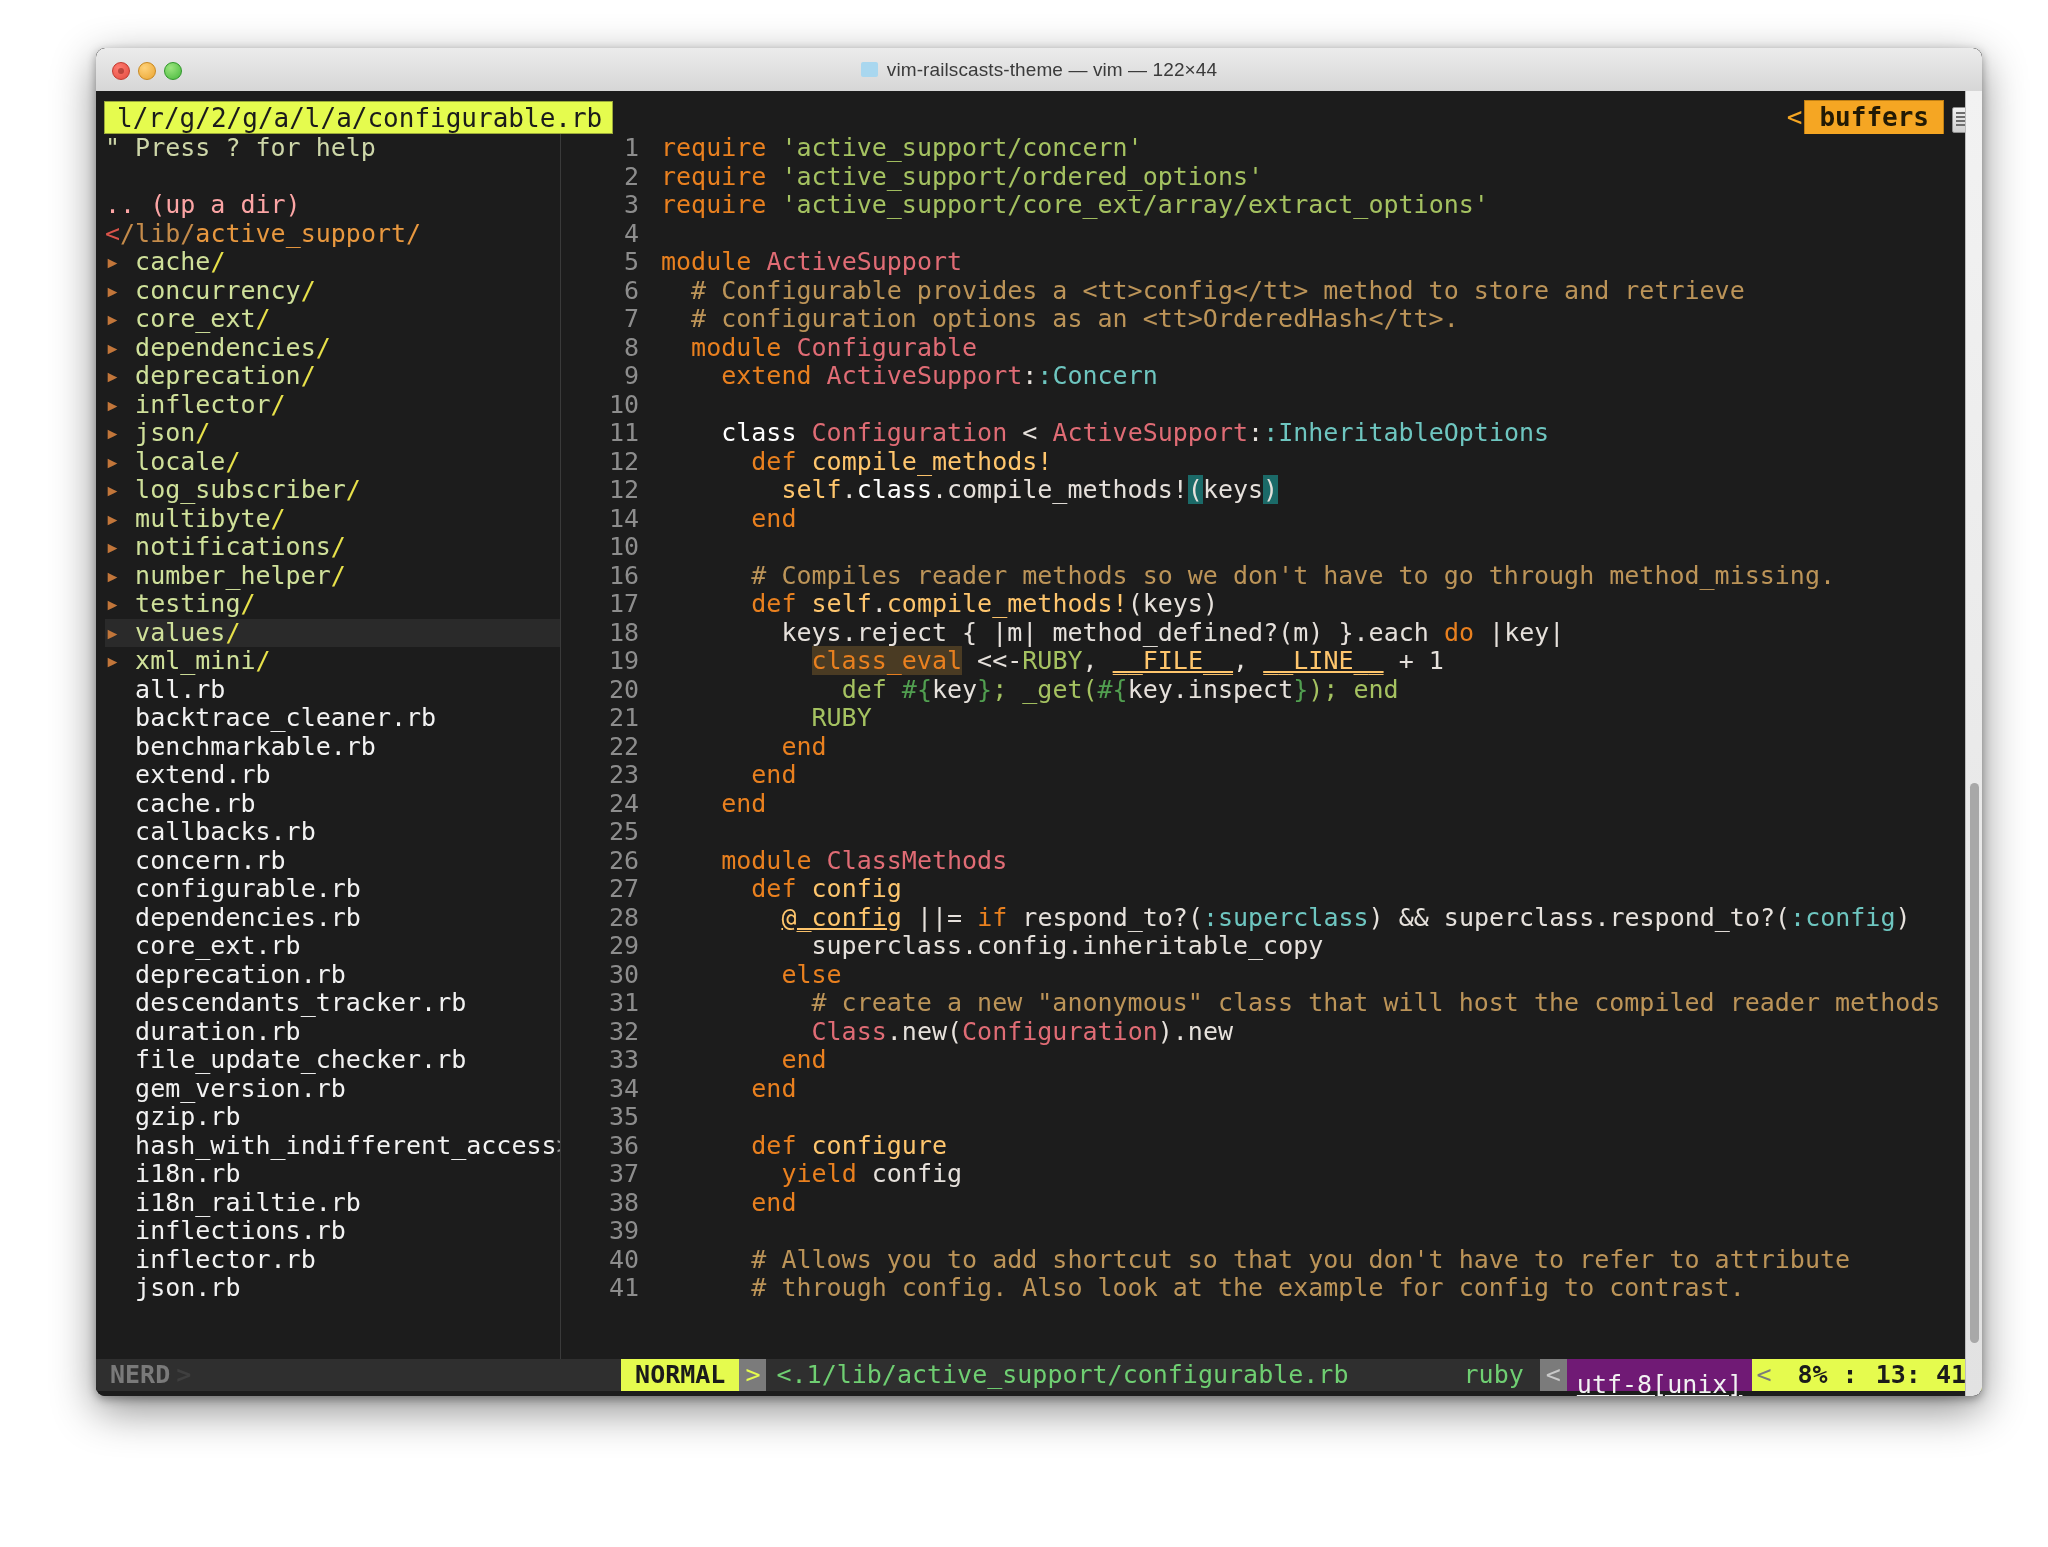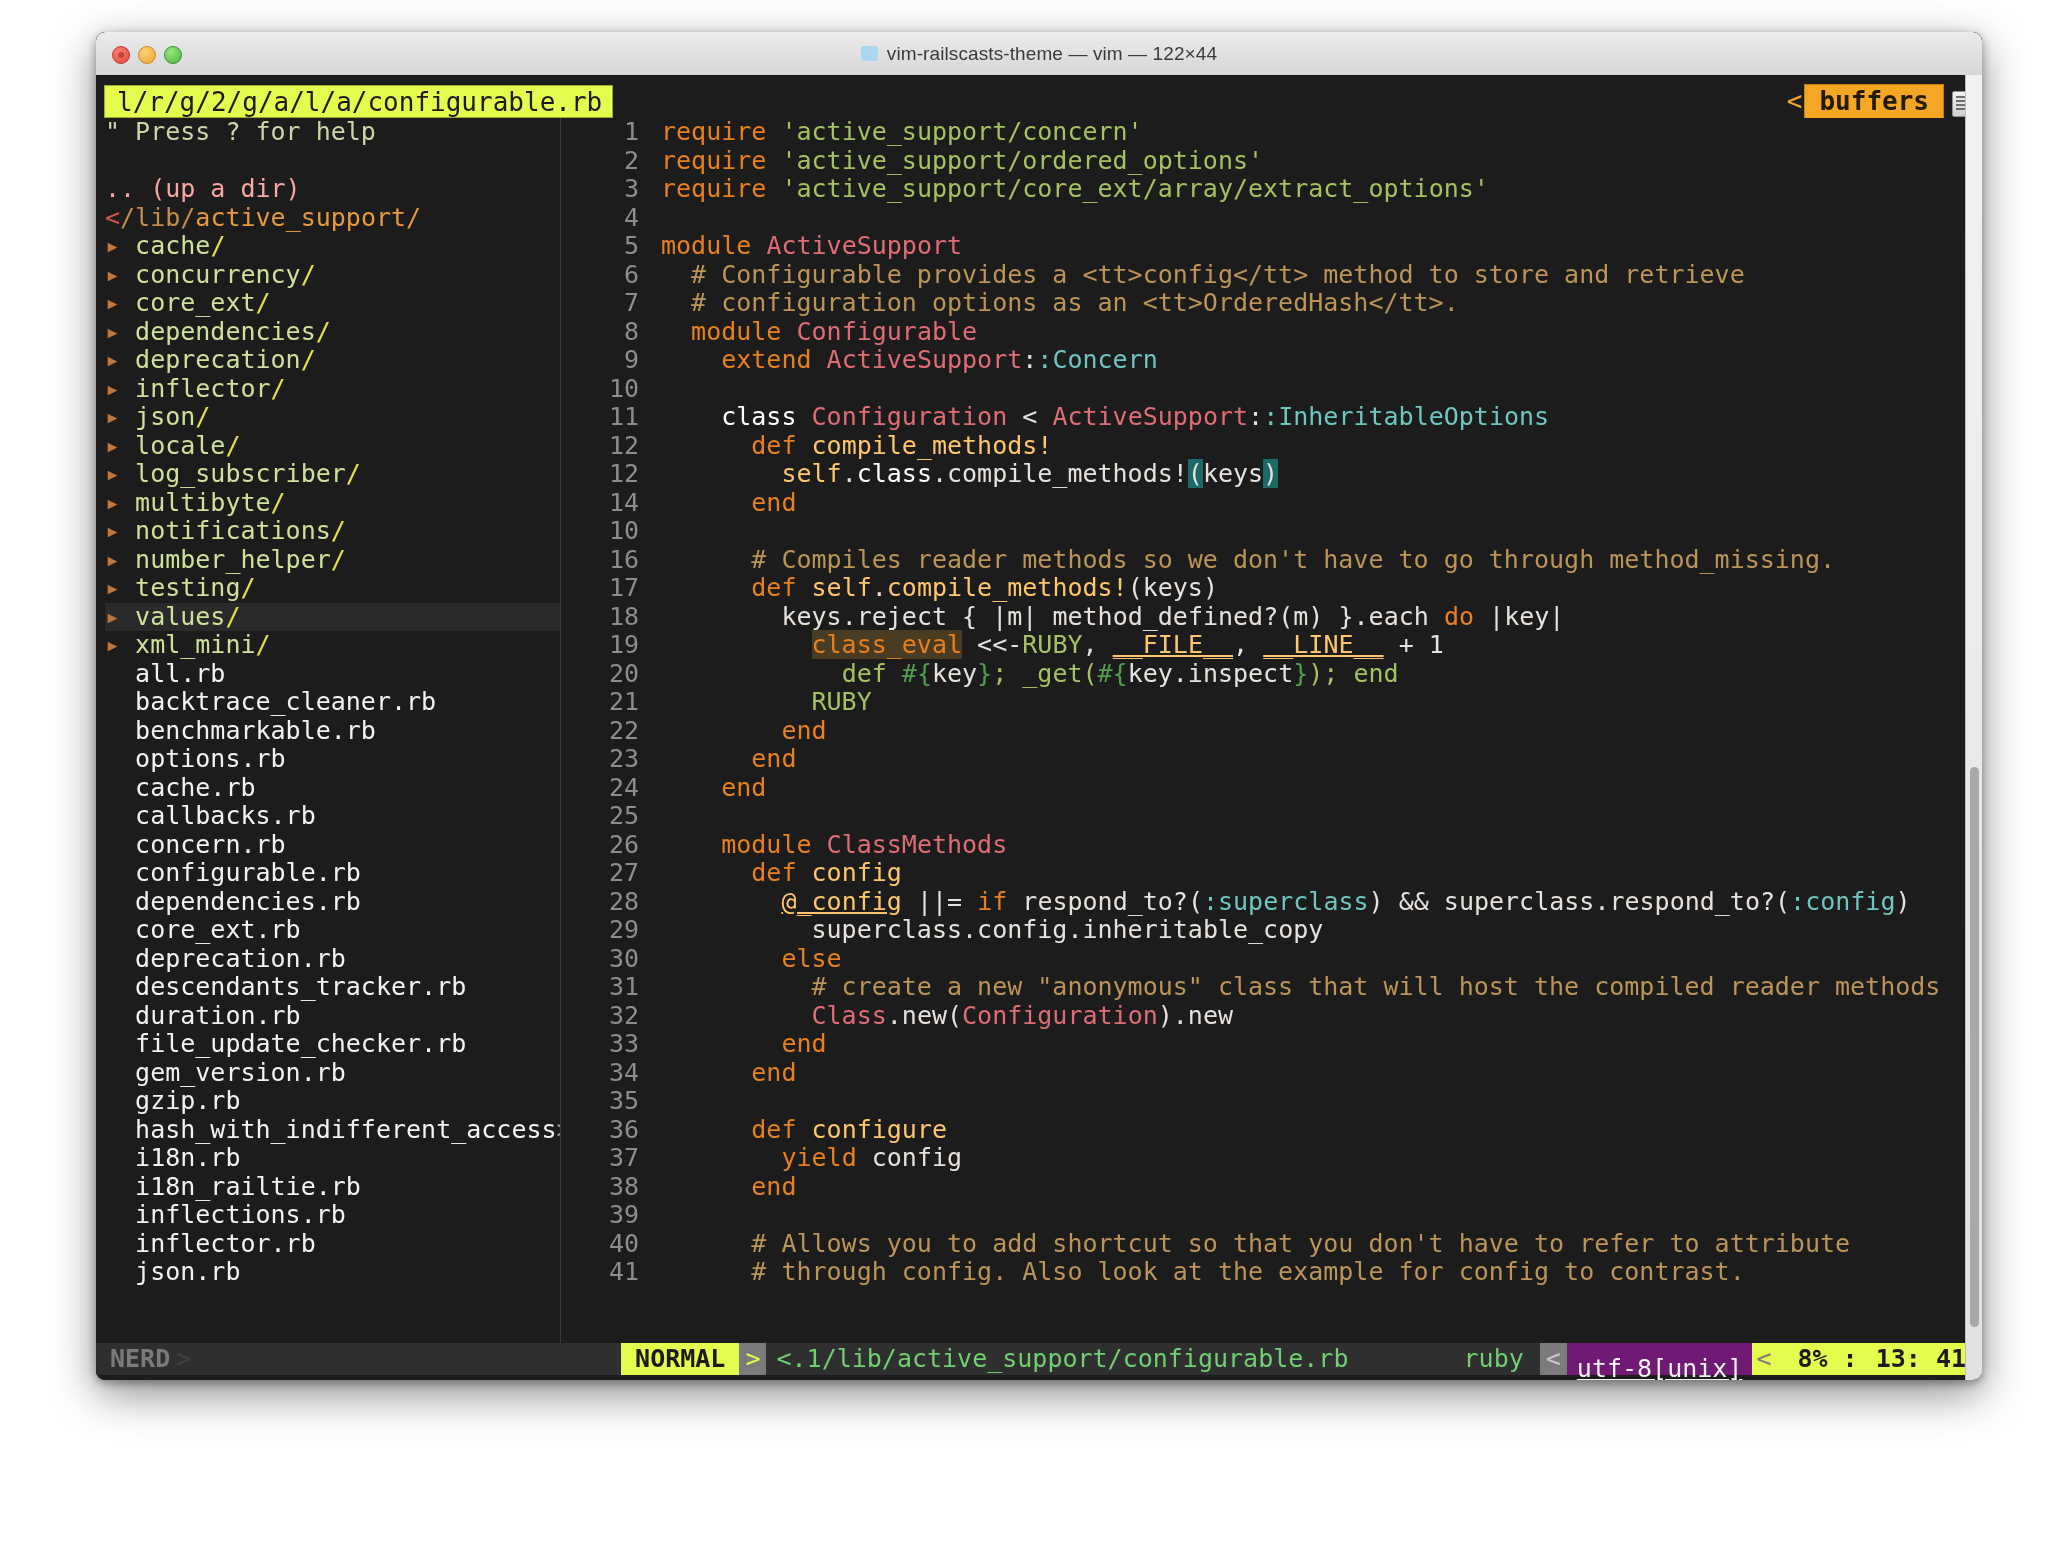--- a/index.html
+++ b/index.html
@@ -6,21 +6,21 @@
   body{
     width:2048px;height:1547px;overflow:hidden;
     font-family:"DejaVu Sans Mono","Liberation Mono",monospace;
     background:#ffffff;
   }
   
   #desktop{position:absolute;inset:0;background:#ffffff;}
 
   
   #window{
-    position:absolute;left:96px;top:32px;width:1886px;height:1348px;
+    position:absolute;left:96px;top:48px;width:1886px;height:1348px;
     border-radius:9px;
     background:#1c1c1c;
     box-shadow:0 14px 44px rgba(0,0,0,.45), 0 3px 10px rgba(0,0,0,.35);
     overflow:hidden;
   }
   
   #titlebar{
     position:relative;height:43px;
     background:linear-gradient(#ececec,#d6d6d6);
     border-bottom:1px solid #b1b1b1;
@@ -231,21 +231,21 @@
               <div class="row nt-row"><span class="c-arrow">▸ </span><span class="c-dir">notifications</span><span class="c-slash">/</span></div>
               <div class="row nt-row"><span class="c-arrow">▸ </span><span class="c-dir">number_helper</span><span class="c-slash">/</span></div>
               <div class="row nt-row"><span class="c-arrow">▸ </span><span class="c-dir">testing</span><span class="c-slash">/</span></div>
               <div class="row nt-row cursorline"><span class="c-arrow">▸ </span><span class="c-dir">values</span><span class="c-slash">/</span></div>
               <div class="row nt-row"><span class="c-arrow">▸ </span><span class="c-dir">xml_mini</span><span class="c-slash">/</span></div>
             </div>
           <div id="nt-files">
               <div class="row nt-row"><span class="c-file">  all.rb</span></div>
               <div class="row nt-row"><span class="c-file">  backtrace_cleaner.rb</span></div>
               <div class="row nt-row"><span class="c-file">  benchmarkable.rb</span></div>
-              <div class="row nt-row"><span class="c-file">  options.rb</span></div>
+              <div class="row nt-row"><span class="c-file">  extend.rb</span></div>
               <div class="row nt-row"><span class="c-file">  cache.rb</span></div>
               <div class="row nt-row"><span class="c-file">  callbacks.rb</span></div>
               <div class="row nt-row"><span class="c-file">  concern.rb</span></div>
               <div class="row nt-row"><span class="c-file">  configurable.rb</span></div>
               <div class="row nt-row"><span class="c-file">  dependencies.rb</span></div>
               <div class="row nt-row"><span class="c-file">  core_ext.rb</span></div>
               <div class="row nt-row"><span class="c-file">  deprecation.rb</span></div>
               <div class="row nt-row"><span class="c-file">  descendants_tracker.rb</span></div>
               <div class="row nt-row"><span class="c-file">  duration.rb</span></div>
               <div class="row nt-row"><span class="c-file">  file_update_checker.rb</span></div>

